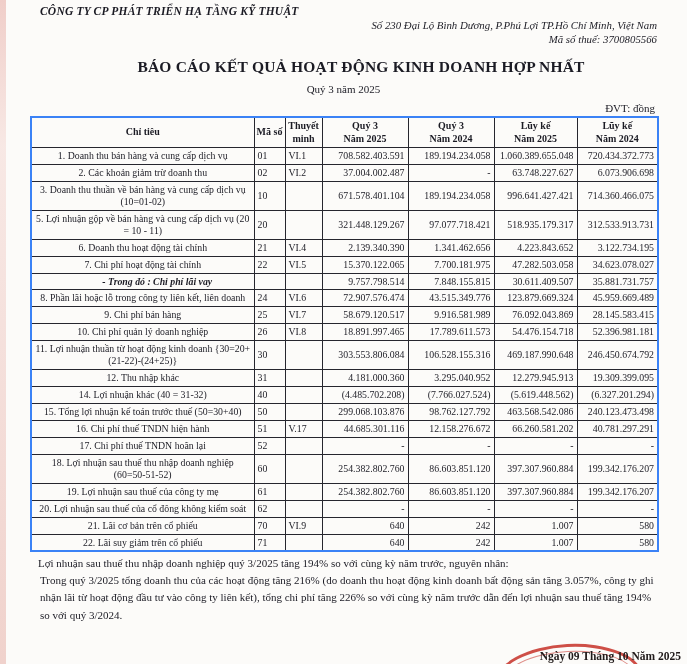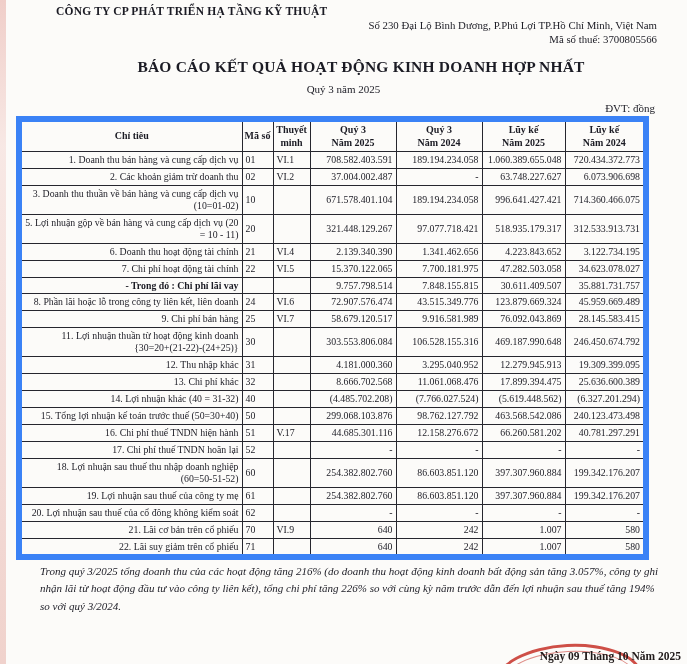--- a/index.html
+++ b/index.html
@@ -10,53 +10,53 @@
     background: #fcfbf9;
     font-family: "Liberation Serif", "DejaVu Serif", serif;
     color: #1b1b24;
     overflow: hidden;
   }
   .scan-edge-left {
     position: absolute; left: 0; top: 0; width: 6px; height: 100%;
     background: linear-gradient(180deg, #eCbfb9 0%, #f6e2de 22%, #f2d6d1 55%, #ecc4bd 100%);
     opacity: .75;
   }
-  .header-block { padding: 5px 30px 0 56px; }
+  .header-block { padding: 5px 30px 0 40px; font-style: italic; }
   .company-name { font-weight: bold; font-size: 11.5px; letter-spacing: .2px; }
   .company-line { font-size: 10.8px; margin-top: 2px; text-align: right; }
   .report-title { text-align: center; font-weight: bold; font-size: 15.5px; margin-top: 13px; letter-spacing: .2px; margin-left: 35px; }
   .report-period { text-align: center; font-size: 11px; margin-top: 7px; }
   .unit-line { text-align: right; font-size: 11px; margin: 7px 32px 2px 0; }
 
   table.report {
     border-collapse: collapse; table-layout: fixed;
-    width: 627px; margin-left: 16px;
-    border: 6px solid #3b82f6;
+    width: 627px; margin-left: 30px;
+    border: 2px solid #3b82f6;
   }
   table.report th, table.report td {
     border: 1px solid #26262e;
     overflow: hidden;
   }
   table.report th {
     font-size: 10px; font-weight: bold; text-align: center;
     vertical-align: middle; padding: 2px 1px; white-space: pre-line;
     height: 30px; line-height: 1.25;
   }
   table.report td {
     font-size: 9.8px; padding: 2px 3px; line-height: 1.22; vertical-align: middle;
   }
-  td.c-label { text-align: right; padding-left: 4px; }
+  td.c-label { text-align: center; padding-left: 4px; }
   td.c-center { text-align: left; }
   td.c-num { text-align: right; padding-right: 4px; white-space: nowrap; }
   tr.bold td.c-label, tr.bold td.c-center { font-weight: normal; }
-  tr.italic td.c-label, tr.italic td.c-center { font-weight: bold; padding-left: 32px; }
+  tr.italic td.c-label, tr.italic td.c-center { font-style: italic; font-weight: bold; padding-left: 32px; }
 
   .footnote-summary { font-size: 11px; margin: 5px 28px 0 38px; }
   .footnote-explanation {
-    font-size: 11px; font-style: italic; line-height: 1.55;
+    font-size: 11px; line-height: 1.55;
     margin: 3px 24px 0 40px;
   }
   .date-line {
     position: absolute; right: 6px; bottom: 2px;
     font-weight: bold; font-size: 11.5px; z-index: 2;
     color: #201a1a;
   }
   .stamp {
     position: absolute; right: 44px; bottom: -52px;
     width: 148px; height: 72px;
@@ -189,45 +189,45 @@
         <tr class="normal">
           <td class="c-label">9. Chi phí bán hàng</td>
           <td class="c-center">25</td>
           <td class="c-center">VI.7</td>
           <td class="c-num">58.679.120.517</td>
           <td class="c-num">9.916.581.989</td>
           <td class="c-num">76.092.043.869</td>
           <td class="c-num">28.145.583.415</td>
         </tr>
         <tr class="normal">
+          <td class="c-label">10. Chi phí quản lý doanh nghiệp</td>
+          <td class="c-center">26</td>
+          <td class="c-center">VI.8</td>
+          <td class="c-num">18.891.997.465</td>
+          <td class="c-num">17.789.611.573</td>
+          <td class="c-num">54.476.154.718</td>
+          <td class="c-num">52.396.981.181</td>
+        </tr>
+        <tr class="normal">
           <td class="c-label">11. Lợi nhuận thuần từ hoạt động kinh doanh {30=20+(21-22)-(24+25)}</td>
           <td class="c-center">30</td>
           <td class="c-center"></td>
           <td class="c-num">303.553.806.084</td>
           <td class="c-num">106.528.155.316</td>
           <td class="c-num">469.187.990.648</td>
           <td class="c-num">246.450.674.792</td>
         </tr>
         <tr class="normal">
           <td class="c-label">12. Thu nhập khác</td>
           <td class="c-center">31</td>
           <td class="c-center"></td>
           <td class="c-num">4.181.000.360</td>
           <td class="c-num">3.295.040.952</td>
           <td class="c-num">12.279.945.913</td>
           <td class="c-num">19.309.399.095</td>
-        </tr>
-        <tr class="normal">
-          <td class="c-label">13. Chi phí khác</td>
-          <td class="c-center">32</td>
-          <td class="c-center"></td>
-          <td class="c-num">8.666.702.568</td>
-          <td class="c-num">11.061.068.476</td>
-          <td class="c-num">17.899.394.475</td>
-          <td class="c-num">25.636.600.389</td>
         </tr>
         <tr class="normal">
           <td class="c-label">14. Lợi nhuận khác (40 = 31-32)</td>
           <td class="c-center">40</td>
           <td class="c-center"></td>
           <td class="c-num">(4.485.702.208)</td>
           <td class="c-num">(7.766.027.524)</td>
           <td class="c-num">(5.619.448.562)</td>
           <td class="c-num">(6.327.201.294)</td>
         </tr>
@@ -299,19 +299,20 @@
           <td class="c-center">71</td>
           <td class="c-center"></td>
           <td class="c-num">640</td>
           <td class="c-num">242</td>
           <td class="c-num">1.007</td>
           <td class="c-num">580</td>
         </tr>
       </tbody>
   </table>
 
+  <div class="footnote-summary">Lợi nhuận sau thuế thu nhập doanh nghiệp quý 3/2025 tăng 194% so với cùng kỳ năm trước, nguyên nhân:</div>
   <div class="footnote-explanation">Trong quý 3/2025 tổng doanh thu của các hoạt động tăng 216% (do doanh thu hoạt động kinh doanh bất động sản tăng 3.057%, công ty ghi nhận lãi từ hoạt động đầu tư vào công ty liên kết), tổng chi phí tăng 226% so với cùng kỳ năm trước dẫn đến lợi nhuận sau thuế tăng 194% so với quý 3/2024.</div>
 
   <div class="stamp">
     <div class="stamp-inner"></div>
   </div>
   <div class="date-line">Ngày 09 Tháng 10 Năm 2025</div>
 </div>
 
 </body></html>

